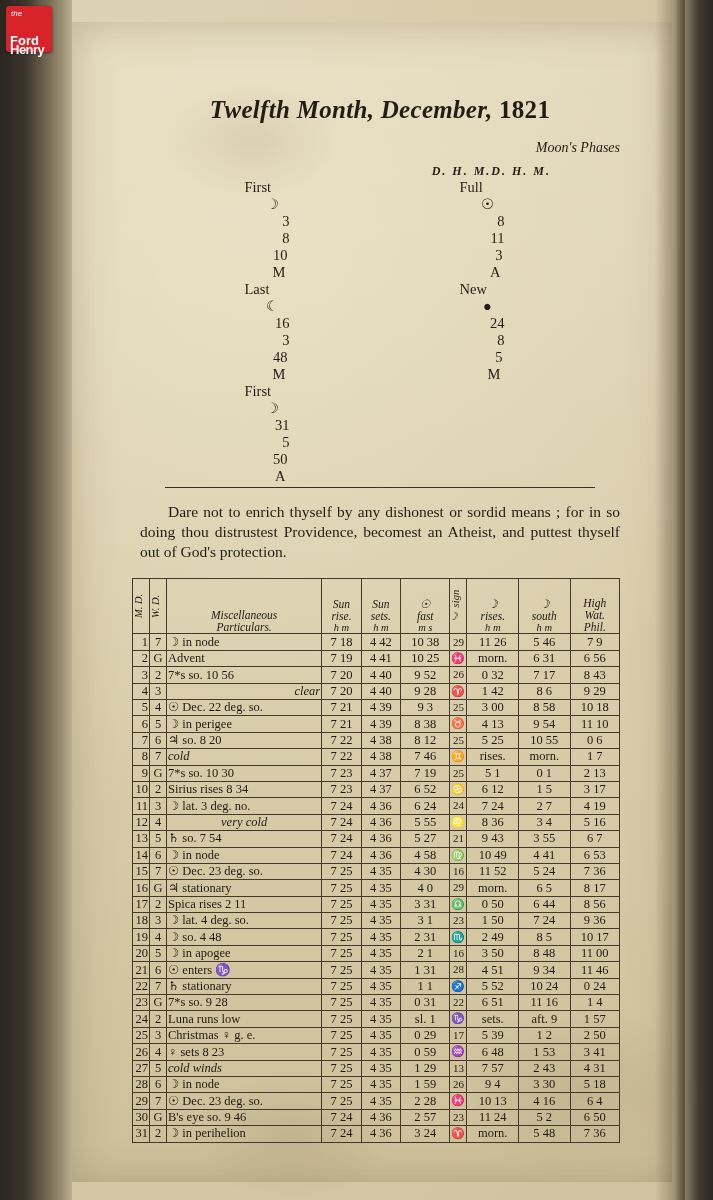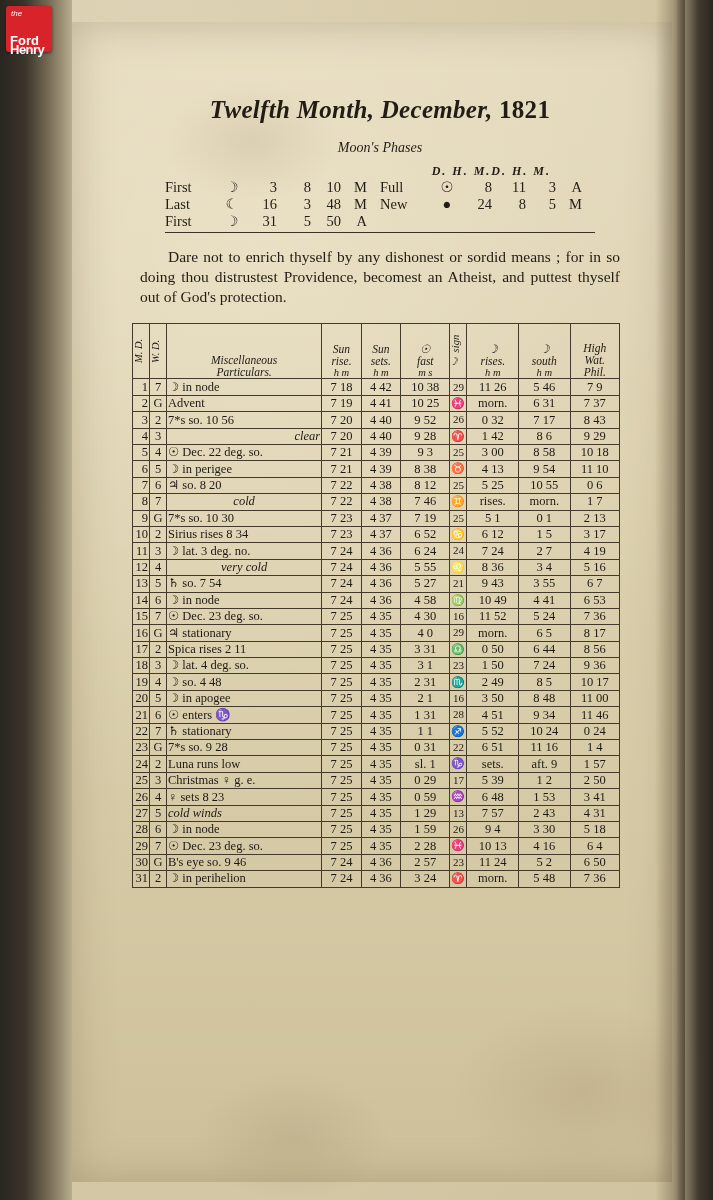--- a/index.html
+++ b/index.html
@@ -41,27 +41,27 @@
   .logo .l2{position:absolute;left:4px;top:12px;font-size:13px;font-weight:bold;letter-spacing:-0.5px;margin-top:24px;}
   .logo .l3{position:absolute;left:4px;top:27px;font-size:13px;font-weight:bold;}
 
   .content{position:absolute;left:140px;top:70px;width:480px;color:#211c14;}
 
   h1.title{
     font-size:25px;font-weight:bold;text-align:center;margin:26px 0 0 0;
     font-family:"Liberation Serif",serif;letter-spacing:0.3px;
   }
   h1.title .ital{}
-  .phases-head{text-align:center;font-style:italic;font-size:14px;margin-top:16px;}
+  .phases-head{text-align:right;font-style:italic;font-size:14px;margin-top:16px;}
 
   .phases{margin:8px auto 0 auto;width:430px;position:relative;font-size:14.5px;}
   .phases .dhm{display:flex;justify-content:flex-end;font-style:italic;font-size:12px;font-weight:bold;}
   .phases .dhm span{letter-spacing:2px;}
   .ph-row{display:flex;}
-  .ph-col{width:50%;display:flex;align-items:center;}
+  .ph-col{width:50%;display:flex;align-items:center;flex-direction:column;}
   .ph-label{width:56px;text-align:left;}
   .ph-sym{width:22px;text-align:center;}
   .ph-d{width:34px;text-align:right;}
   .ph-h{width:34px;text-align:right;}
   .ph-m{width:30px;text-align:right;}
   .ph-ap{width:26px;text-align:right;}
   .rule{border-top:1px solid #3a3226;margin:2px 0 0 0;}
 
   .verse{margin-top:14px;font-size:15.5px;line-height:1.30;text-align:justify;}
   .verse p{margin:0 0 2px 0;text-indent:28px;}
@@ -242,21 +242,21 @@
             <tr class="crow">
               <td class="num">2</td>
               <td class="mid">G</td>
               <td class="part">Advent</td>
               <td class="mid">7 19</td>
               <td class="mid">4 41</td>
               <td class="mid">10 25</td>
               <td class="symcell">♓</td>
               <td class="mid">morn.</td>
               <td class="mid">6 31</td>
-              <td class="mid">7 37</td>
+              <td class="mid">6 56</td>
             </tr>
             <tr class="crow">
               <td class="num">3</td>
               <td class="mid">2</td>
               <td class="part">7*s so. 10 56</td>
               <td class="mid">7 20</td>
               <td class="mid">4 40</td>
               <td class="mid">9 52</td>
               <td class="symcell">26</td>
               <td class="mid">0 32</td>
@@ -307,21 +307,21 @@
               <td class="mid">4 38</td>
               <td class="mid">8 12</td>
               <td class="symcell">25</td>
               <td class="mid">5 25</td>
               <td class="mid">10 55</td>
               <td class="mid">0  6</td>
             </tr>
             <tr class="crow">
               <td class="num">8</td>
               <td class="mid">7</td>
-              <td class="part ital" style="text-align: center;">cold</td>
+              <td class="part ital" style="">cold</td>
               <td class="mid">7 22</td>
               <td class="mid">4 38</td>
               <td class="mid">7 46</td>
               <td class="symcell">♊</td>
               <td class="mid">rises.</td>
               <td class="mid">morn.</td>
               <td class="mid">1  7</td>
             </tr>
             <tr class="crow">
               <td class="num">9</td>

